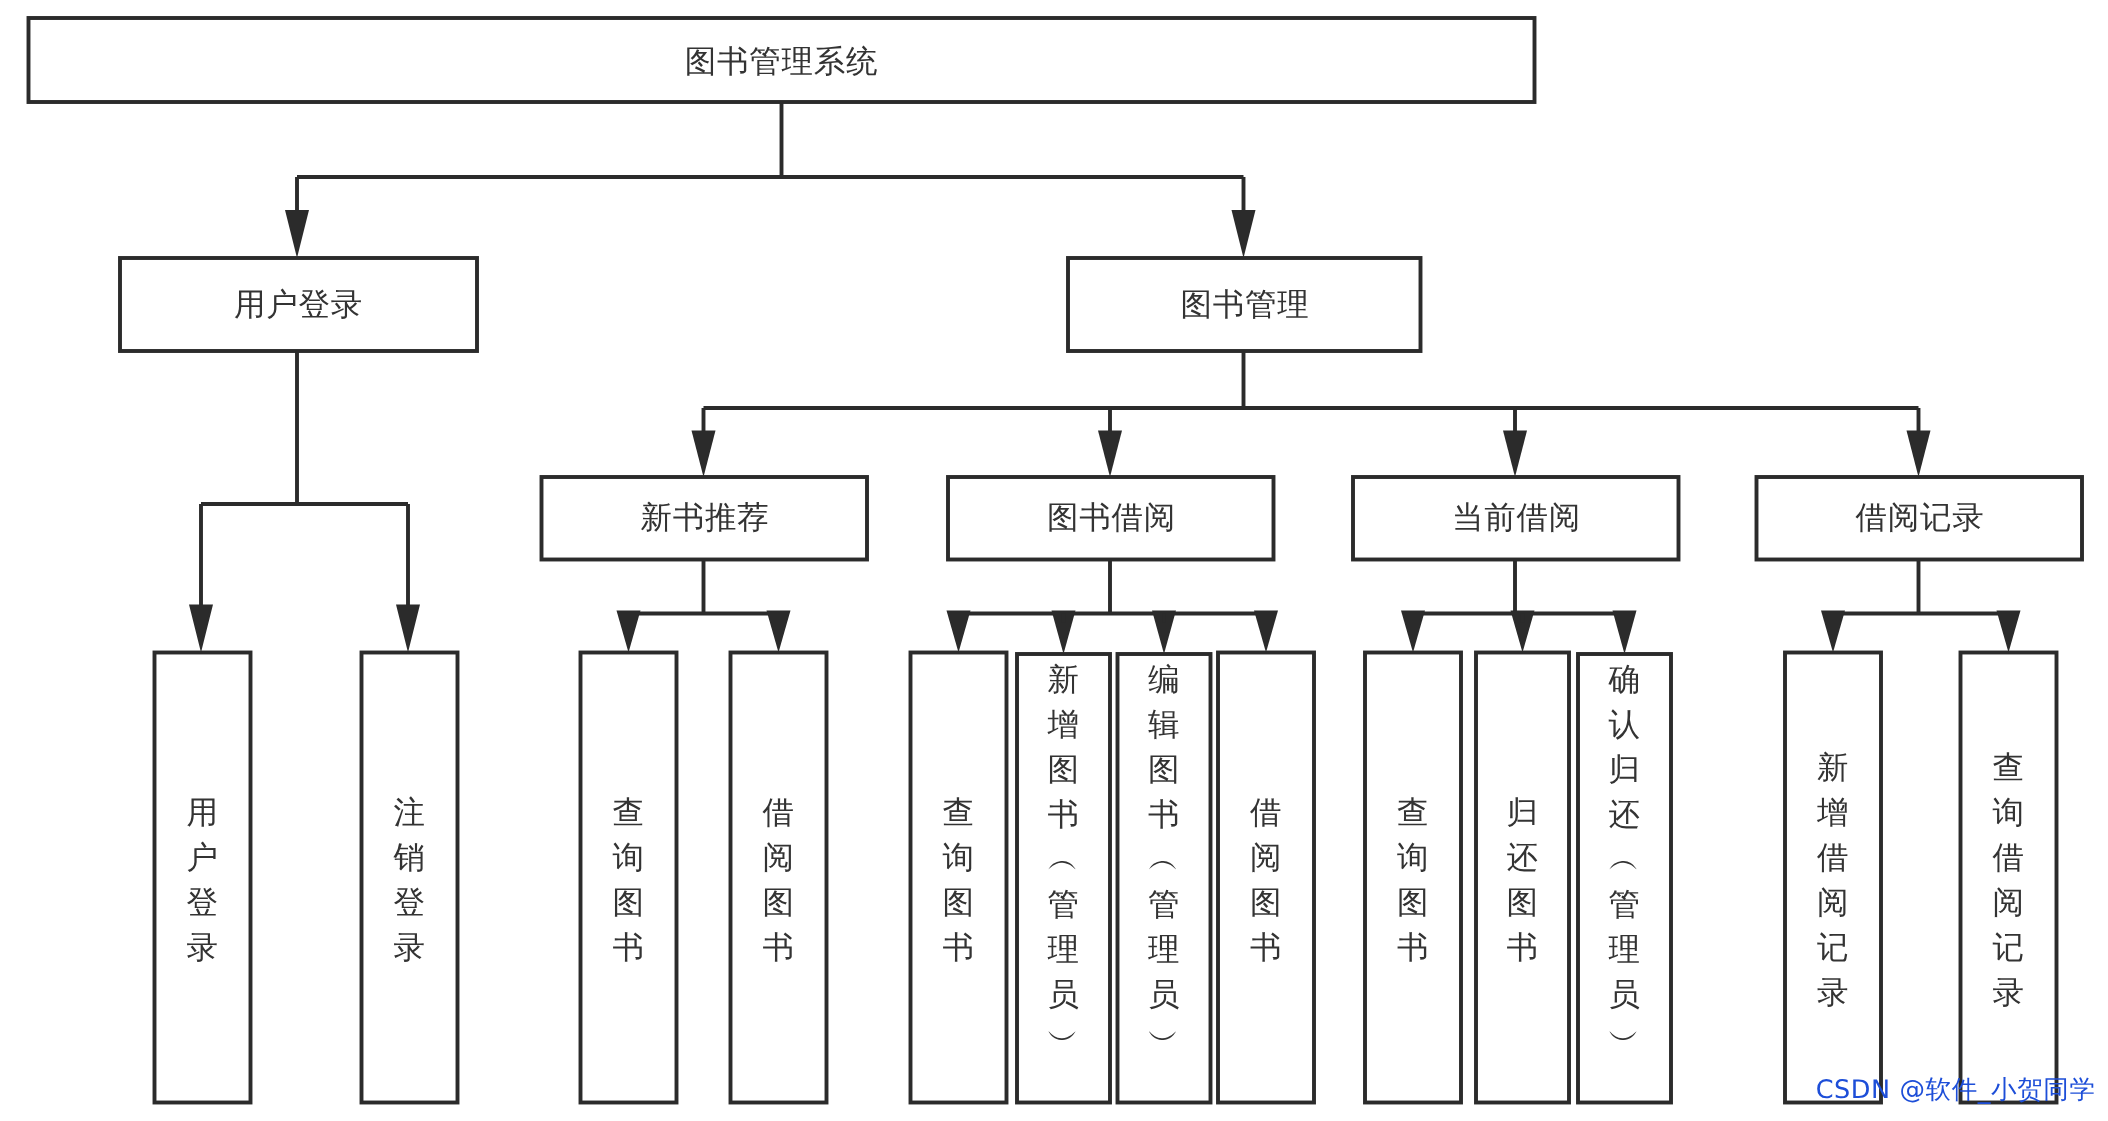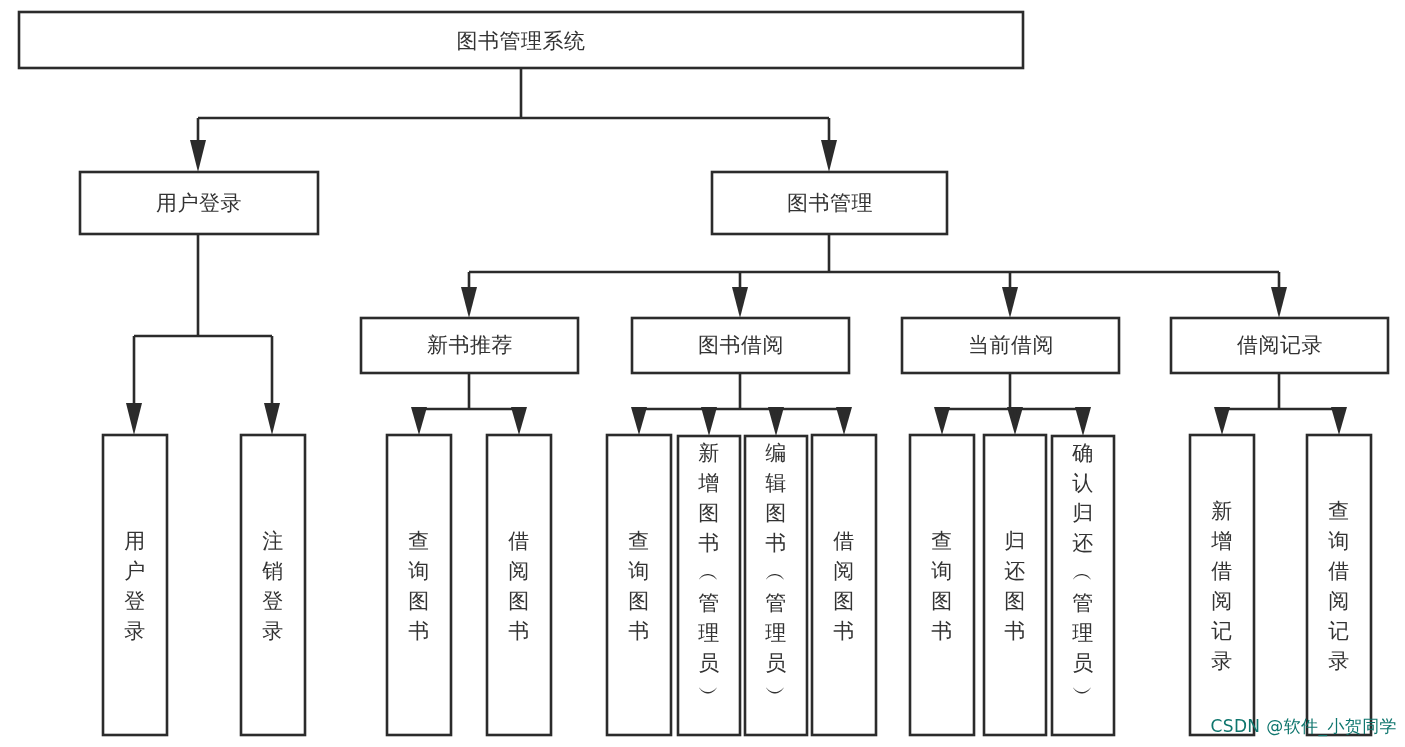--- a/index.html
+++ b/index.html
@@ -56,21 +56,21 @@
     fill: #333333;
     text-anchor: middle;
     letter-spacing: 0.5px;
   }
   .watermark-text {
     position: absolute;
     right: 8px;
     bottom: 9px;
     font-family: "DejaVu Sans", "Liberation Sans", sans-serif;
     font-size: 17px;
-    color: #0f766e;
+    color: #1d4ed8;
     white-space: nowrap;
     pointer-events: none;
     letter-spacing: 0.4px;
   }
 </style>
 </head>
 <body>
 
 <div id="diagram-root">
 

